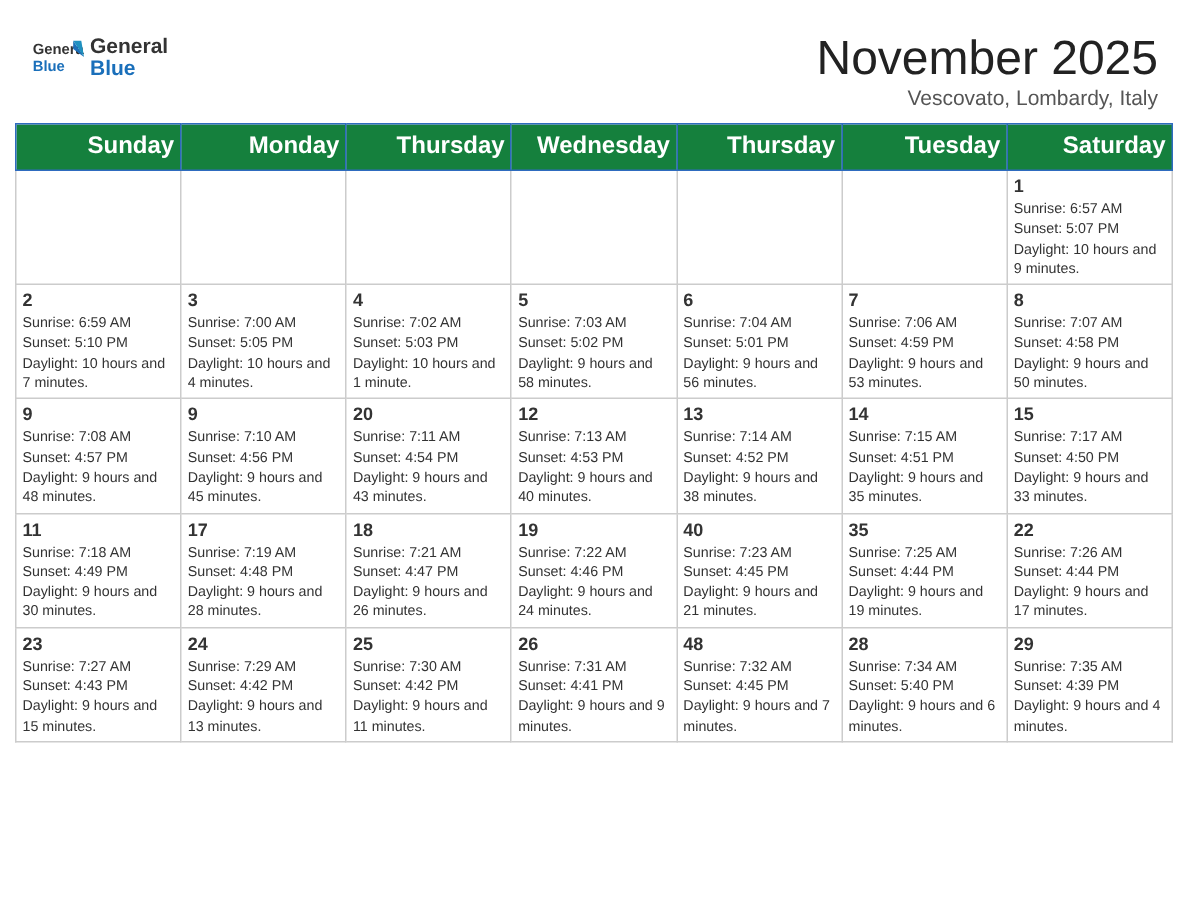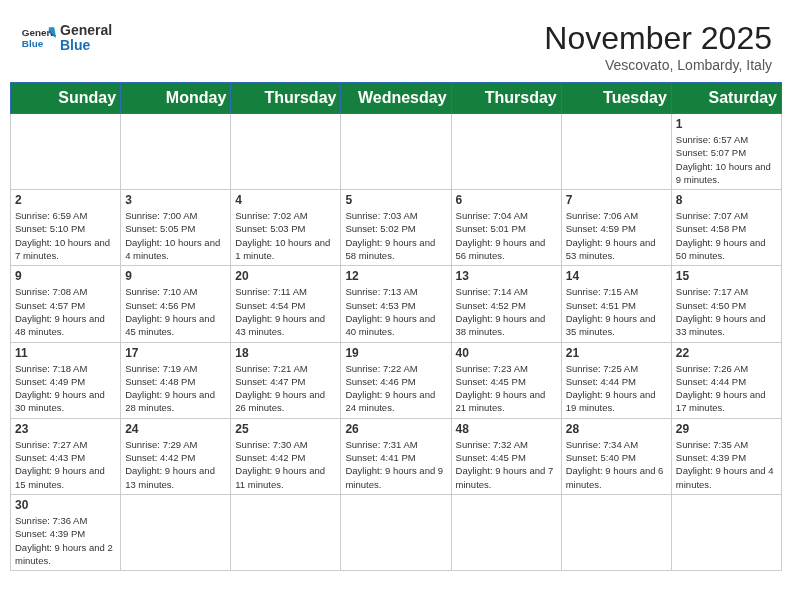--- a/index.html
+++ b/index.html
@@ -243,21 +243,21 @@
 Sunset: 4:46 PM
 Daylight: 9 hours and 24 minutes.</div>
         </td>
         <td>
           <span class="day-number">40</span>
           <div class="day-info">Sunrise: 7:23 AM
 Sunset: 4:45 PM
 Daylight: 9 hours and 21 minutes.</div>
         </td>
         <td>
-          <span class="day-number">21</span>
+          <span class="day-number">35</span>
           <div class="day-info">Sunrise: 7:25 AM
 Sunset: 4:44 PM
 Daylight: 9 hours and 19 minutes.</div>
         </td>
         <td>
           <span class="day-number">22</span>
           <div class="day-info">Sunrise: 7:26 AM
 Sunset: 4:44 PM
 Daylight: 9 hours and 17 minutes.</div>
         </td>
@@ -299,28 +299,14 @@
 Sunset: 5:40 PM
 Daylight: 9 hours and 6 minutes.</div>
         </td>
         <td>
           <span class="day-number">29</span>
           <div class="day-info">Sunrise: 7:35 AM
 Sunset: 4:39 PM
 Daylight: 9 hours and 4 minutes.</div>
         </td>
       </tr>
-      <tr class="last-row">
-        <td>
-          <span class="day-number">30</span>
-          <div class="day-info">Sunrise: 7:36 AM
-Sunset: 4:39 PM
-Daylight: 9 hours and 2 minutes.</div>
-        </td>
-        <td class="empty-cell"></td>
-        <td class="empty-cell"></td>
-        <td class="empty-cell"></td>
-        <td class="empty-cell"></td>
-        <td class="empty-cell"></td>
-        <td class="empty-cell"></td>
-      </tr>
     </tbody>
 </table>
 
 </body></html>

